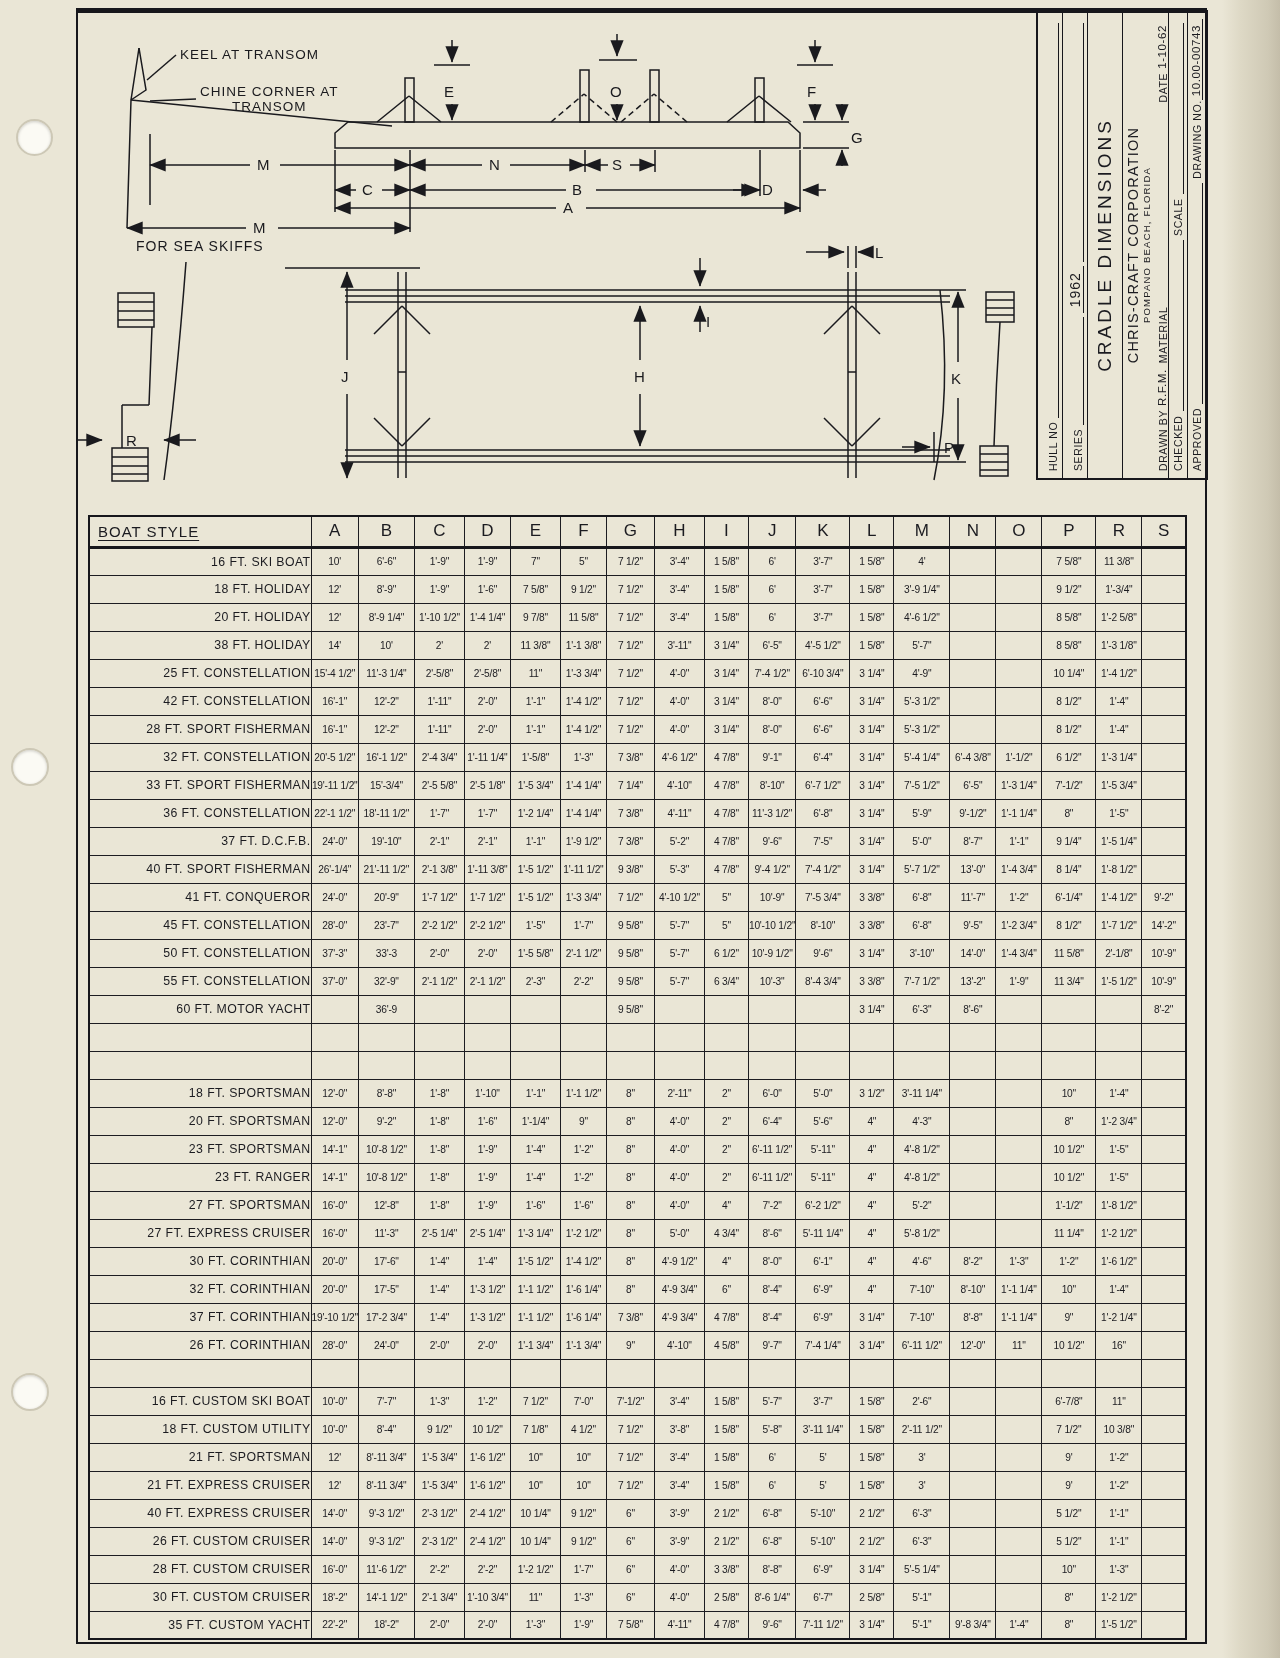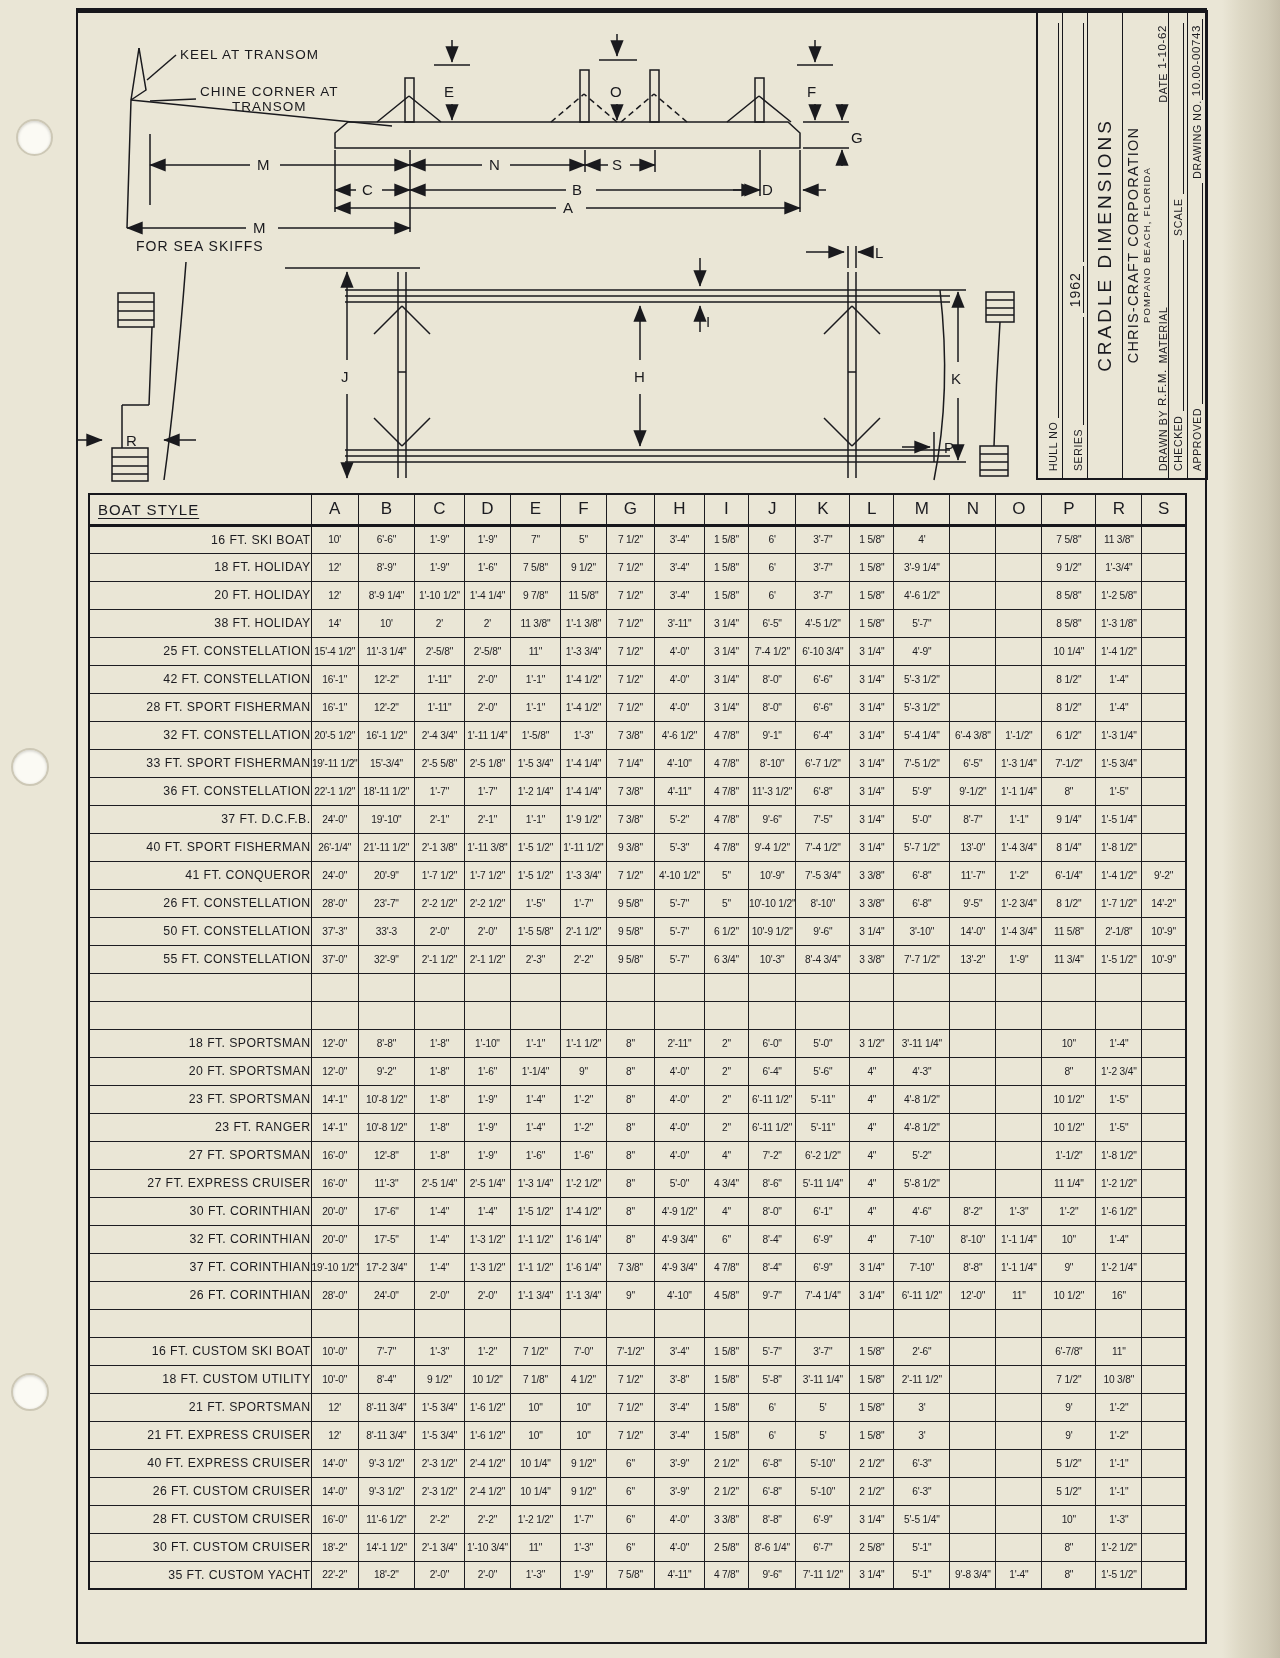--- a/index.html
+++ b/index.html
@@ -38,21 +38,21 @@
   .tb-co-name{text-align:center;font-size:14.5px;letter-spacing:1.2px;line-height:15px;}
   .tb-co-city{text-align:center;font-size:9.5px;letter-spacing:1.2px;line-height:11px;}
   .tb-drawnline{display:flex;align-items:flex-end;margin-top:4px;}
   .y1962{font-size:14px;letter-spacing:1px;padding:0 6px;border-bottom:1.4px solid #17171c;}
 
   
   .note{position:absolute;left:120px;top:492px;width:1020px;text-align:center;
     font-size:13.5px;letter-spacing:.4px;word-spacing:7px;}
 
   
-  table.dims{position:absolute;left:88px;top:493px;border-collapse:collapse;table-layout:fixed;
+  table.dims{position:absolute;left:88px;top:515px;border-collapse:collapse;table-layout:fixed;
     border:2.5px solid #17171c;}
   table.dims th,table.dims td{border:1.5px solid #1d1d22;padding:0;white-space:nowrap;overflow:hidden;
     text-align:center;vertical-align:middle;box-sizing:border-box;}
   table.dims thead th{height:31px;font-size:17px;font-weight:normal;border-bottom:3px solid #17171c;}
   table.dims thead th.stylehdr{font-size:15px;text-align:left;padding-left:8px;}
   table.dims thead th.stylehdr span{text-decoration:underline;text-underline-offset:3px;letter-spacing:1px;}
   table.dims td{height:28px;font-size:10.2px;letter-spacing:-.2px;}
   table.dims td.stylecell{text-align:right;padding-left:9px;font-size:12.3px;letter-spacing:.4px;}
 </style>
 </head>
@@ -556,21 +556,21 @@
           <td>7'-5 3/4"</td>
           <td>3 3/8"</td>
           <td>6'-8"</td>
           <td>11'-7"</td>
           <td>1'-2"</td>
           <td>6'-1/4"</td>
           <td>1'-4 1/2"</td>
           <td>9'-2"</td>
         </tr>
         <tr>
-          <td class="stylecell">26 FT. CONSTELLATION</td>
+          <td class="stylecell">45 FT. CONSTELLATION</td>
           <td>28'-0"</td>
           <td>23'-7"</td>
           <td>2'-2 1/2"</td>
           <td>2'-2 1/2"</td>
           <td>1'-5"</td>
           <td>1'-7"</td>
           <td>9 5/8"</td>
           <td>5'-7"</td>
           <td>5"</td>
           <td>10'-10 1/2"</td>
@@ -619,20 +619,41 @@
           <td>8'-4 3/4"</td>
           <td>3 3/8"</td>
           <td>7'-7 1/2"</td>
           <td>13'-2"</td>
           <td>1'-9"</td>
           <td>11 3/4"</td>
           <td>1'-5 1/2"</td>
           <td>10'-9"</td>
         </tr>
         <tr>
+          <td class="stylecell">60 FT. MOTOR YACHT</td>
+          <td></td>
+          <td>36'-9</td>
+          <td></td>
+          <td></td>
+          <td></td>
+          <td></td>
+          <td>9 5/8"</td>
+          <td></td>
+          <td></td>
+          <td></td>
+          <td></td>
+          <td>3 1/4"</td>
+          <td>6'-3"</td>
+          <td>8'-6"</td>
+          <td></td>
+          <td></td>
+          <td></td>
+          <td>8'-2"</td>
+        </tr>
+        <tr>
           <td class="stylecell"></td>
           <td></td>
           <td></td>
           <td></td>
           <td></td>
           <td></td>
           <td></td>
           <td></td>
           <td></td>
           <td></td>

